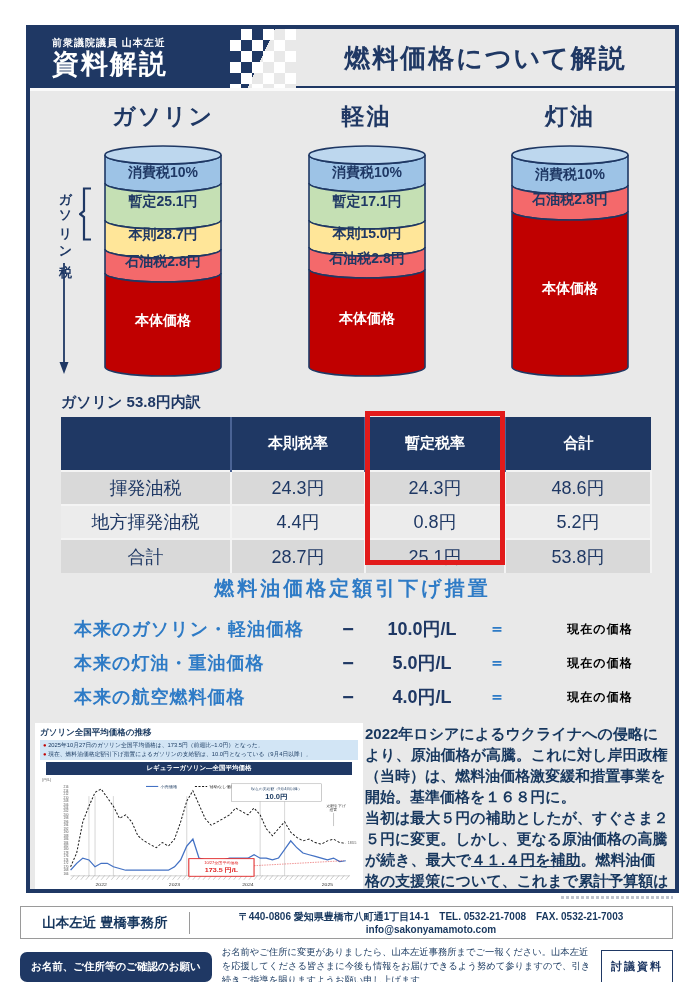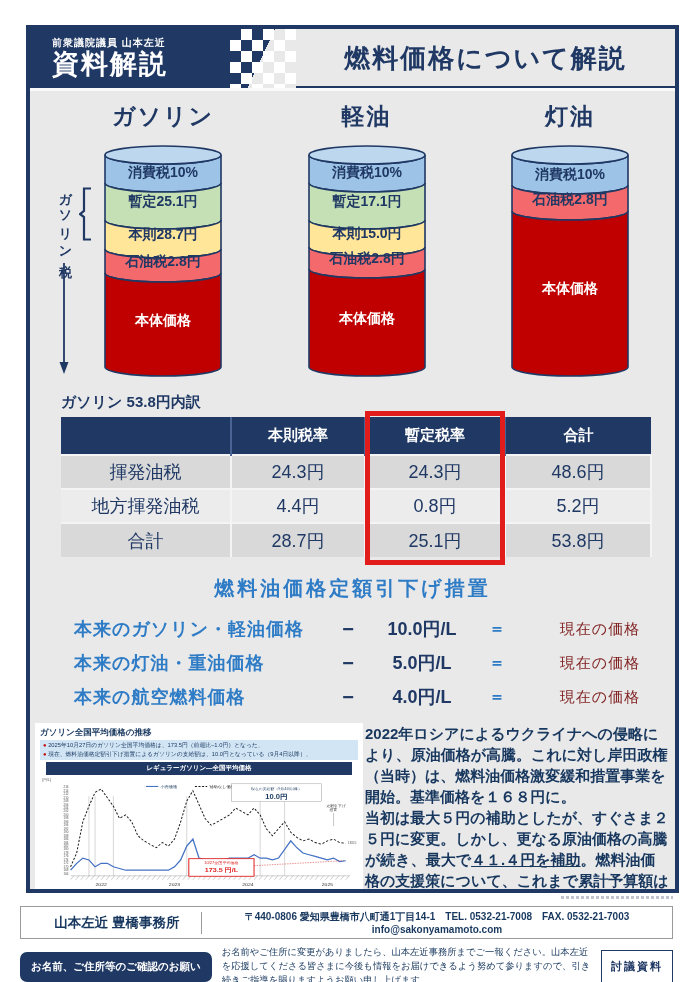--- a/index.html
+++ b/index.html
@@ -33,60 +33,60 @@
   .tax-annot { position:absolute; left:26px; top:92px; width:18px; color:#1F3864;
       font-size:13px; font-weight:bold; writing-mode:vertical-rl; letter-spacing:3px; }
   .bracket { position:absolute; left:49px; top:96px; }
   .down-arrow { position:absolute; left:28px; top:172px; }
 
   
   .table-section { position:relative; height:178px; padding:4px 0 0 31px; }
   .table-caption { font-size:15px; font-weight:bold; color:#1F3864; margin-bottom:5px; }
   table.tax { border-collapse:collapse; }
   table.tax th { background:#1F3864; color:#fff; font-size:15px; font-weight:bold;
-      height:38px; border-right:2px solid #4a6395; }
+      height:54px; border-right:2px solid #4a6395; }
   table.tax th:last-child { border-right:none; }
   table.tax td { font-size:18px; color:#1F3864; text-align:center; height:34px;
       border-right:2px solid #F4F4F4; border-top:2px solid #F4F4F4; }
   table.tax tr.g td { background:#D9D9D9; }
   table.tax tr.w td { background:#ECECEC; }
   .c0{width:170px;} .c1{width:134px;} .c2{width:140px;} .c3{width:146px;}
   .red-box { position:absolute; left:335px; top:22px; width:140px; height:154px;
       border:5px solid #E21B1B; pointer-events:none; }
 
   
   .measures { height:144px; text-align:center; }
   .measures-title { font-size:20px; font-weight:bold; color:#2E7BC6; letter-spacing:3px; margin:8px 0 10px; }
   .m-row { display:grid; grid-template-columns:252px 44px 104px 46px 160px; align-items:center;
       height:34px; margin-left:44px; }
   .m-label { font-size:18px; font-weight:bold; color:#2E7BC6; text-align:left; letter-spacing:1px; }
   .m-minus { font-size:20px; font-weight:bold; color:#1F3864; }
   .m-amount { font-size:18px; font-weight:bold; color:#1F3864; }
   .m-eq { font-size:16px; font-weight:bold; color:#2E7BC6; }
-  .m-result { font-size:15px; font-weight:normal; color:#7f1d1d; letter-spacing:1px; }
+  .m-result { font-size:12px; font-weight:bold; color:#000000; letter-spacing:1px; }
 
   
   .bottom { display:flex; height:184px; padding:4px 4px 0 5px; }
   .chart-card { width:328px; background:#ffffff; padding:4px 5px 2px; }
   .chart-card-title { font-size:8.5px; font-weight:bold; color:#17375E; }
   .chart-bullets { background:#D2E5F5; padding:1px 3px; margin-top:1px; }
   .chart-bullet { font-size:5.8px; color:#17375E; line-height:1.55; }
   .chart-bullet .dot { color:#C00000; }
   .chart-bar { background:#1F3864; color:#fff; font-size:6.5px; font-weight:bold;
       text-align:center; padding:2px 0; margin:2px 6px 0; }
   .info-text { flex:1; padding:0 2px; font-size:15px; font-weight:bold; color:#17375E; line-height:1.4; }
   .info-text .ul { text-decoration:underline; }
 
   
   .fine-print { position:absolute; right:20px; top:896px; width:112px; height:3px; opacity:.55;
       background:repeating-linear-gradient(90deg,#8a93a6 0 3px, rgba(0,0,0,0) 3px 5px); }
 
   
   .address-box { position:absolute; left:20px; top:906px; width:653px; height:33px;
-      background:#fff; border:1px solid #9a9a9a; display:flex; align-items:center;padding-left:12px; }
+      background:#fff; border:1px solid #9a9a9a; display:flex; align-items:center; }
   .office-name { width:168px; text-align:center; font-size:13.5px; font-weight:bold; color:#17375E; }
   .addr-divider { width:1px; height:22px; background:#9a9a9a; }
   .address-text { flex:1; text-align:center; font-size:10px; font-weight:bold; color:#17375E; }
   .footer-row { position:absolute; left:20px; top:946px; width:653px; display:flex; align-items:center; gap:10px; }
   .notice-btn { background:#1F3864; color:#fff; font-size:10.5px; font-weight:bold;
       border-radius:7px; padding:8px 11px; white-space:nowrap; }
   .notice-text { flex:1; font-size:9.3px; color:#17375E; line-height:1.5; }
   .doc-tag { border:1.5px solid #1F3864; color:#1F3864; background:#fff;
       font-size:11px; font-weight:bold; padding:8px 9px; white-space:nowrap; letter-spacing:2px; }
 </style>

